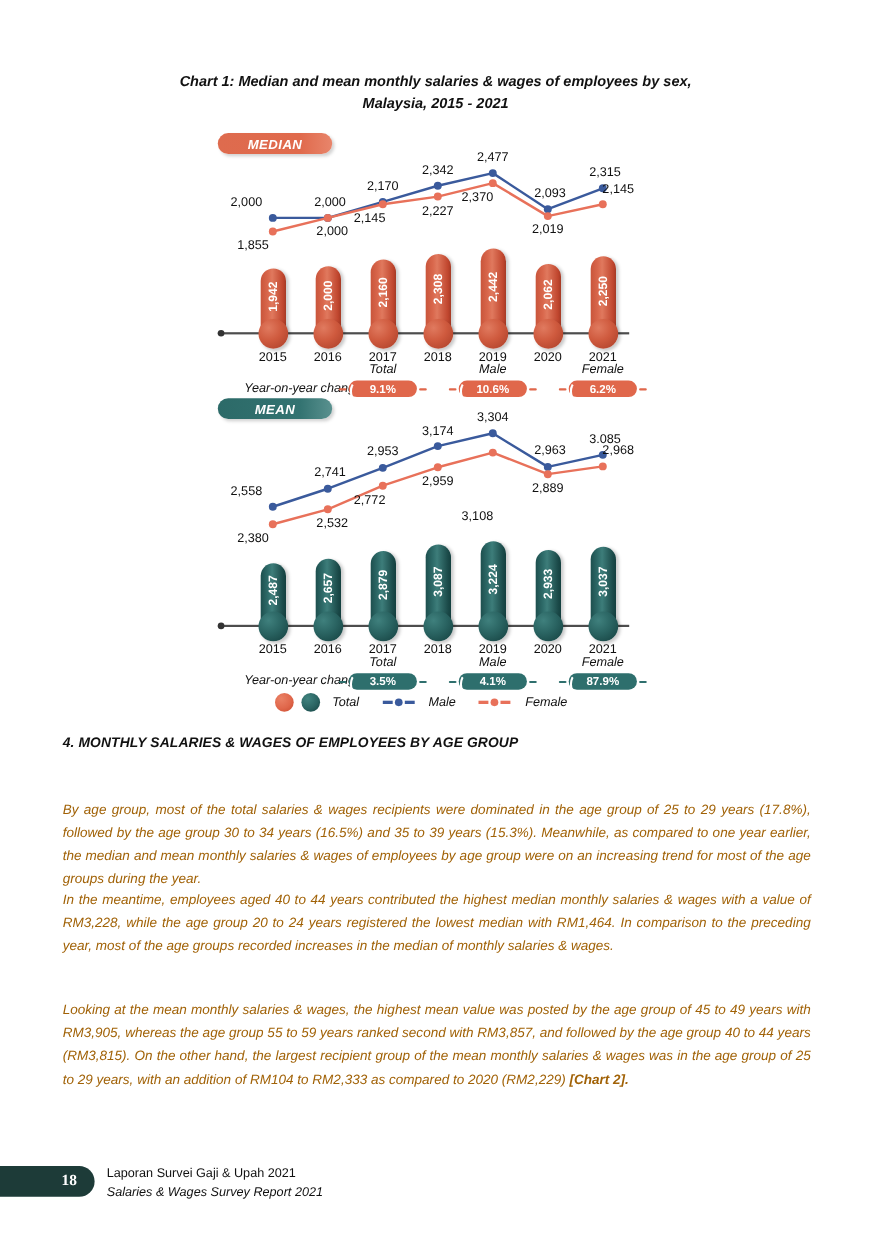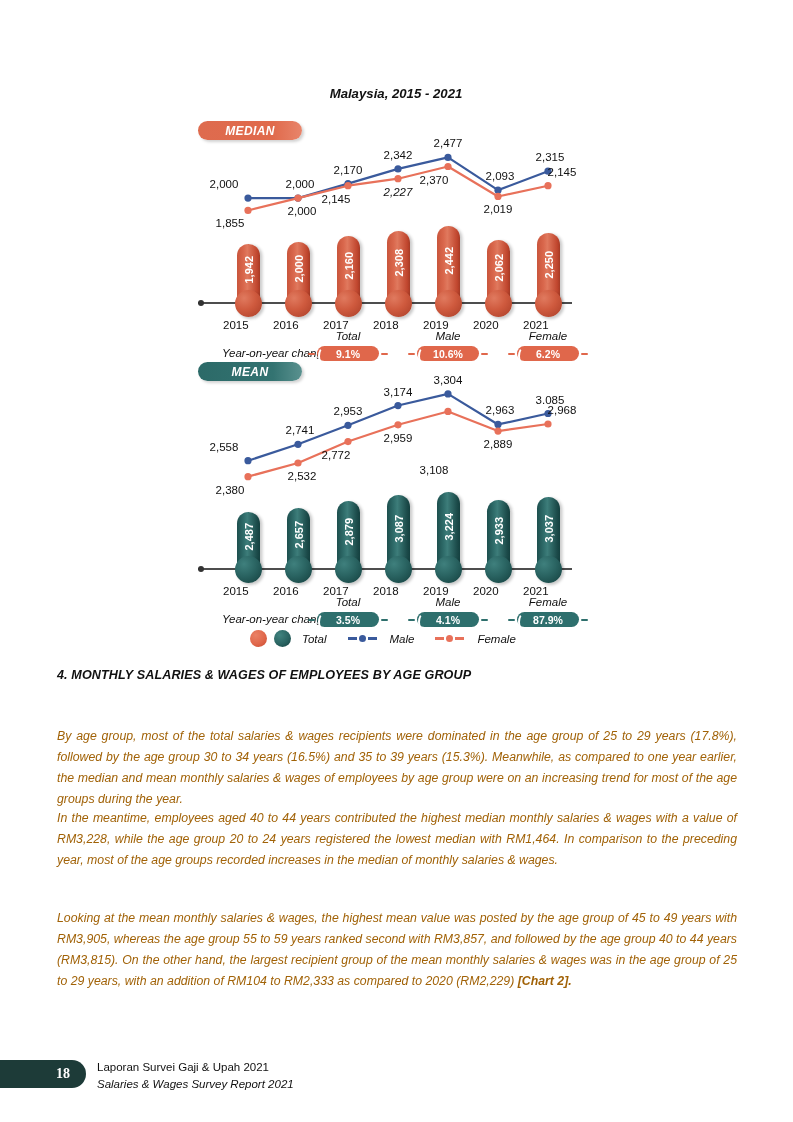--- a/index.html
+++ b/index.html
@@ -34,21 +34,21 @@
   .bar-orange{background:linear-gradient(90deg,#c9553b 0%,#d9674c 28%,#e0795e 45%,#c0462e 88%,#a53a25 100%);}
   .bar-teal{background:linear-gradient(90deg,#1d4f4e 0%,#2e6b69 28%,#3d7d7a 45%,#1b4a49 88%,#14403f 100%);}
   .bar-label{position:absolute;left:0;width:23px;text-align:center;color:#fff;
       font-size:11px;font-weight:bold;white-space:nowrap;
       transform-origin:center;}
   .bar-base{position:absolute;width:27px;height:27px;border-radius:50%;
        box-shadow:2px 2px 3px rgba(0,0,0,.22);}
   .base-orange{background:radial-gradient(circle at 34% 30%,#e07a5f 0%,#cf5a3e 45%,#a83d27 100%);}
   .base-teal{background:radial-gradient(circle at 34% 30%,#3f807d 0%,#2a6462 45%,#133e3d 100%);}
 
-  .x-label{position:absolute;width:50px;font-size:11.5px;color:#111;}
+  .x-label{position:absolute;width:50px;text-align:center;font-size:11.5px;color:#111;}
 
   
   .series-svg{position:absolute;left:0;top:0;overflow:visible;}
   .pt-label{position:absolute;font-size:11.5px;color:#111;white-space:nowrap;text-align:center;}
 
   
   .yoy-title{position:absolute;font-size:11.5px;font-style:italic;color:#111;white-space:nowrap;}
   .yoy-cat{position:absolute;width:80px;text-align:center;font-size:11.5px;font-style:italic;color:#111;}
   .yoy-pill{position:absolute;width:62px;height:15px;border-radius:8px;
       display:flex;align-items:center;justify-content:center;
@@ -89,21 +89,21 @@
   .foot-num{color:#fff;font-size:14px;font-weight:bold;font-family:"Liberation Serif",serif;}
   .foot-txt{position:absolute;left:97px;top:1059px;font-size:11.5px;line-height:1.45;color:#111;}
   .foot-txt .l2{font-style:italic;}
 </style>
 </head>
 <body>
 
 <div class="page">
 
   <div class="chart-title">
-    <br>
+    <span>Chart 1: Median and mean monthly salaries &amp; wages of employees by sex,</span><br>
     <span>Malaysia, 2015 - 2021</span>
   </div>
 
   <div class="chartbox" id="median-chart">
     <div class="section-pill pill-median">MEDIAN</div>
     <svg class="series-svg" id="median-svg" width="793" height="250">
         <polyline points="248,88.08 298,88.08 348,73.57333333333332 398,58.896 448,47.376 498,80.144 548,61.2" fill="none" stroke="#3a5a9c" stroke-width="2.2" stroke-linejoin="round"></polyline>
         <circle cx="248" cy="88.08" r="3.6" fill="#3a5a9c"></circle>
         <circle cx="298" cy="88.08" r="3.6" fill="#3a5a9c"></circle>
         <circle cx="348" cy="73.57333333333332" r="3.6" fill="#3a5a9c"></circle>
@@ -161,21 +161,21 @@
         <div class="pt-label" style="left: 200px; width: 48px; top: 68.08px;">2,000</div>
         <div class="pt-label" style="left: 276px; width: 48px; top: 68.08px;">2,000</div>
         <div class="pt-label" style="left: 324px; width: 48px; top: 53.5733px;">2,170</div>
         <div class="pt-label" style="left: 374px; width: 48px; top: 38.896px;">2,342</div>
         <div class="pt-label" style="left: 424px; width: 48px; top: 27.376px;">2,477</div>
         <div class="pt-label" style="left: 476px; width: 48px; top: 60.144px;">2,093</div>
         <div class="pt-label" style="left: 526px; width: 48px; top: 41.2px;">2,315</div>
         <div class="pt-label" style="left: 206px; width: 48px; top: 107.453px;">1,855</div>
         <div class="pt-label" style="left: 278px; width: 48px; top: 95.08px;">2,000</div>
         <div class="pt-label" style="left: 312px; width: 48px; top: 82.7067px;">2,145</div>
-        <div class="pt-label" style="left: 374px; width: 48px; top: 75.7093px; font-style: italic;">2,227</div>
+        <div class="pt-label" style="left: 374px; width: 48px; top: 75.7093px;">2,227</div>
         <div class="pt-label" style="left: 410px; width: 48px; top: 63.5067px;">2,370</div>
         <div class="pt-label" style="left: 474px; width: 48px; top: 93.4587px;">2,019</div>
         <div class="pt-label" style="left: 538px; width: 48px; top: 55.7067px;">2,145</div>
         <div class="yoy-title" style="left: 222px; top: 237px;">Year-on-year change</div>
         <div class="yoy-cat" style="left: 308px; top: 220px;">Total</div>
         <div class="yoy-wrap" style="left: 308px; top: 236px;">
           <div class="yoy-dash yd-orange" style="left: 0px;"></div>
           <div class="yoy-pill yp-orange" style="left: 9px; top: 0px; position: absolute;">9.1%</div>
           <div class="yoy-brk" style="left: 10px;"></div>
           <div class="yoy-dash yd-orange" style="left: 73px;"></div>

